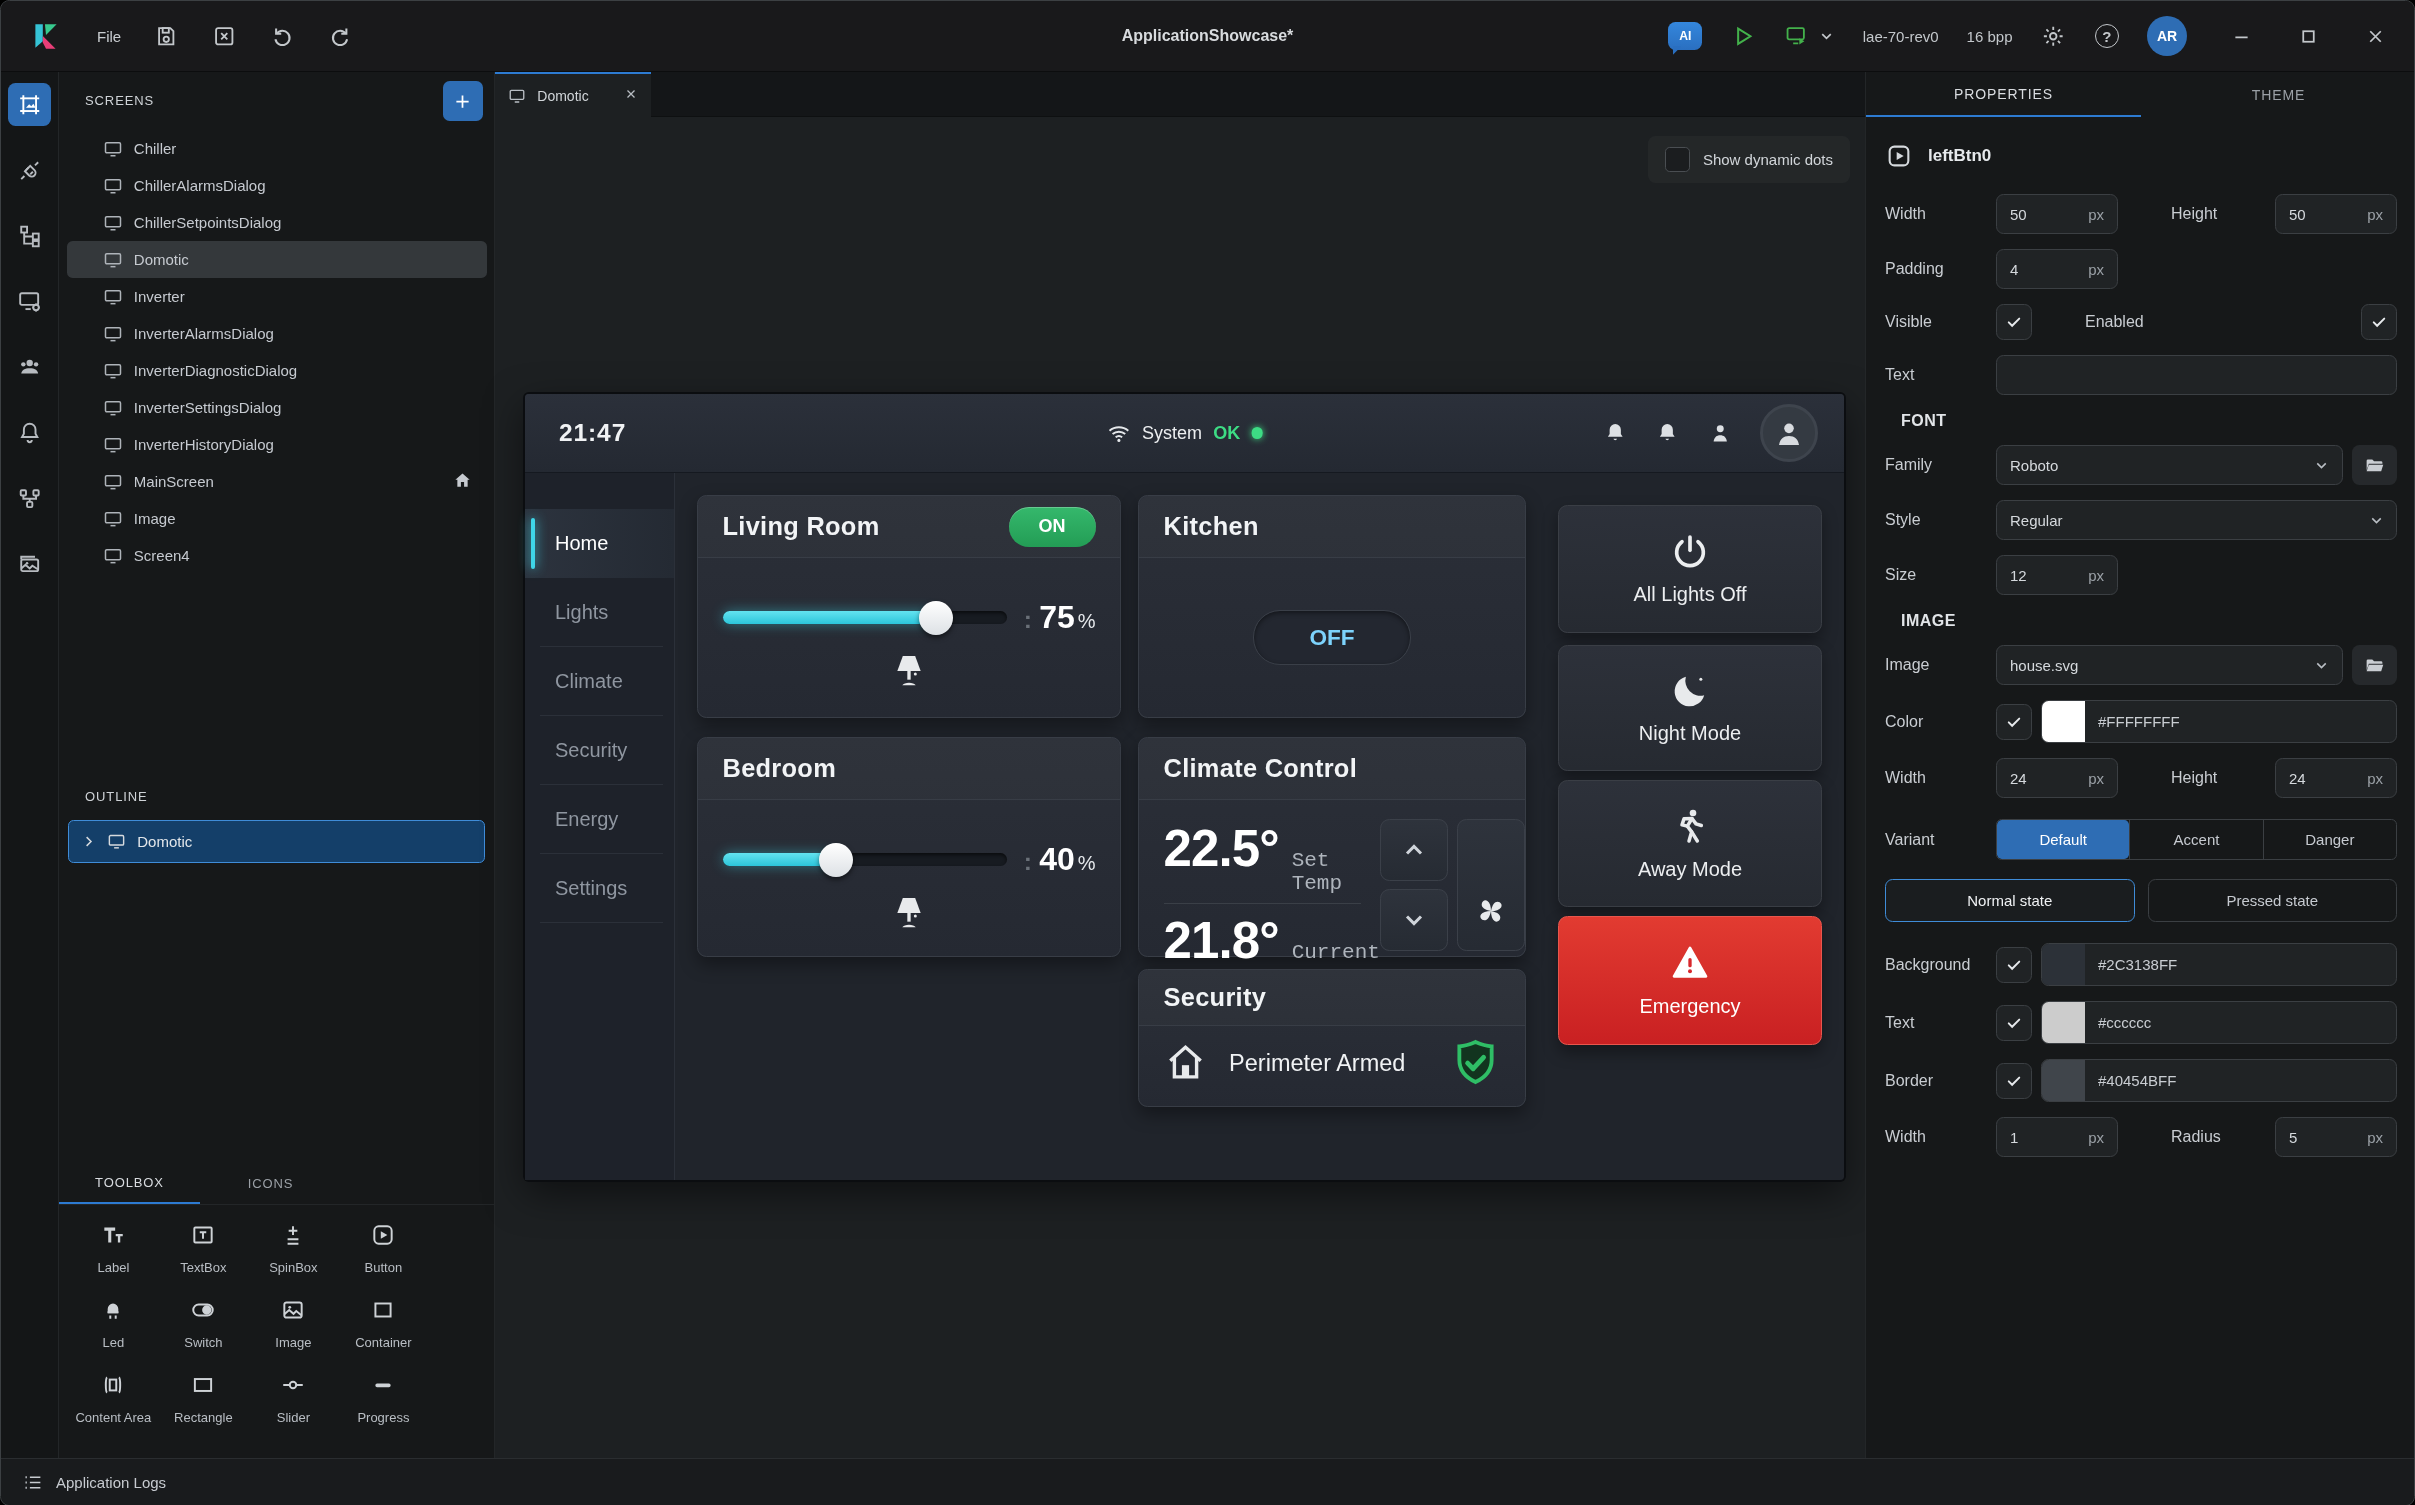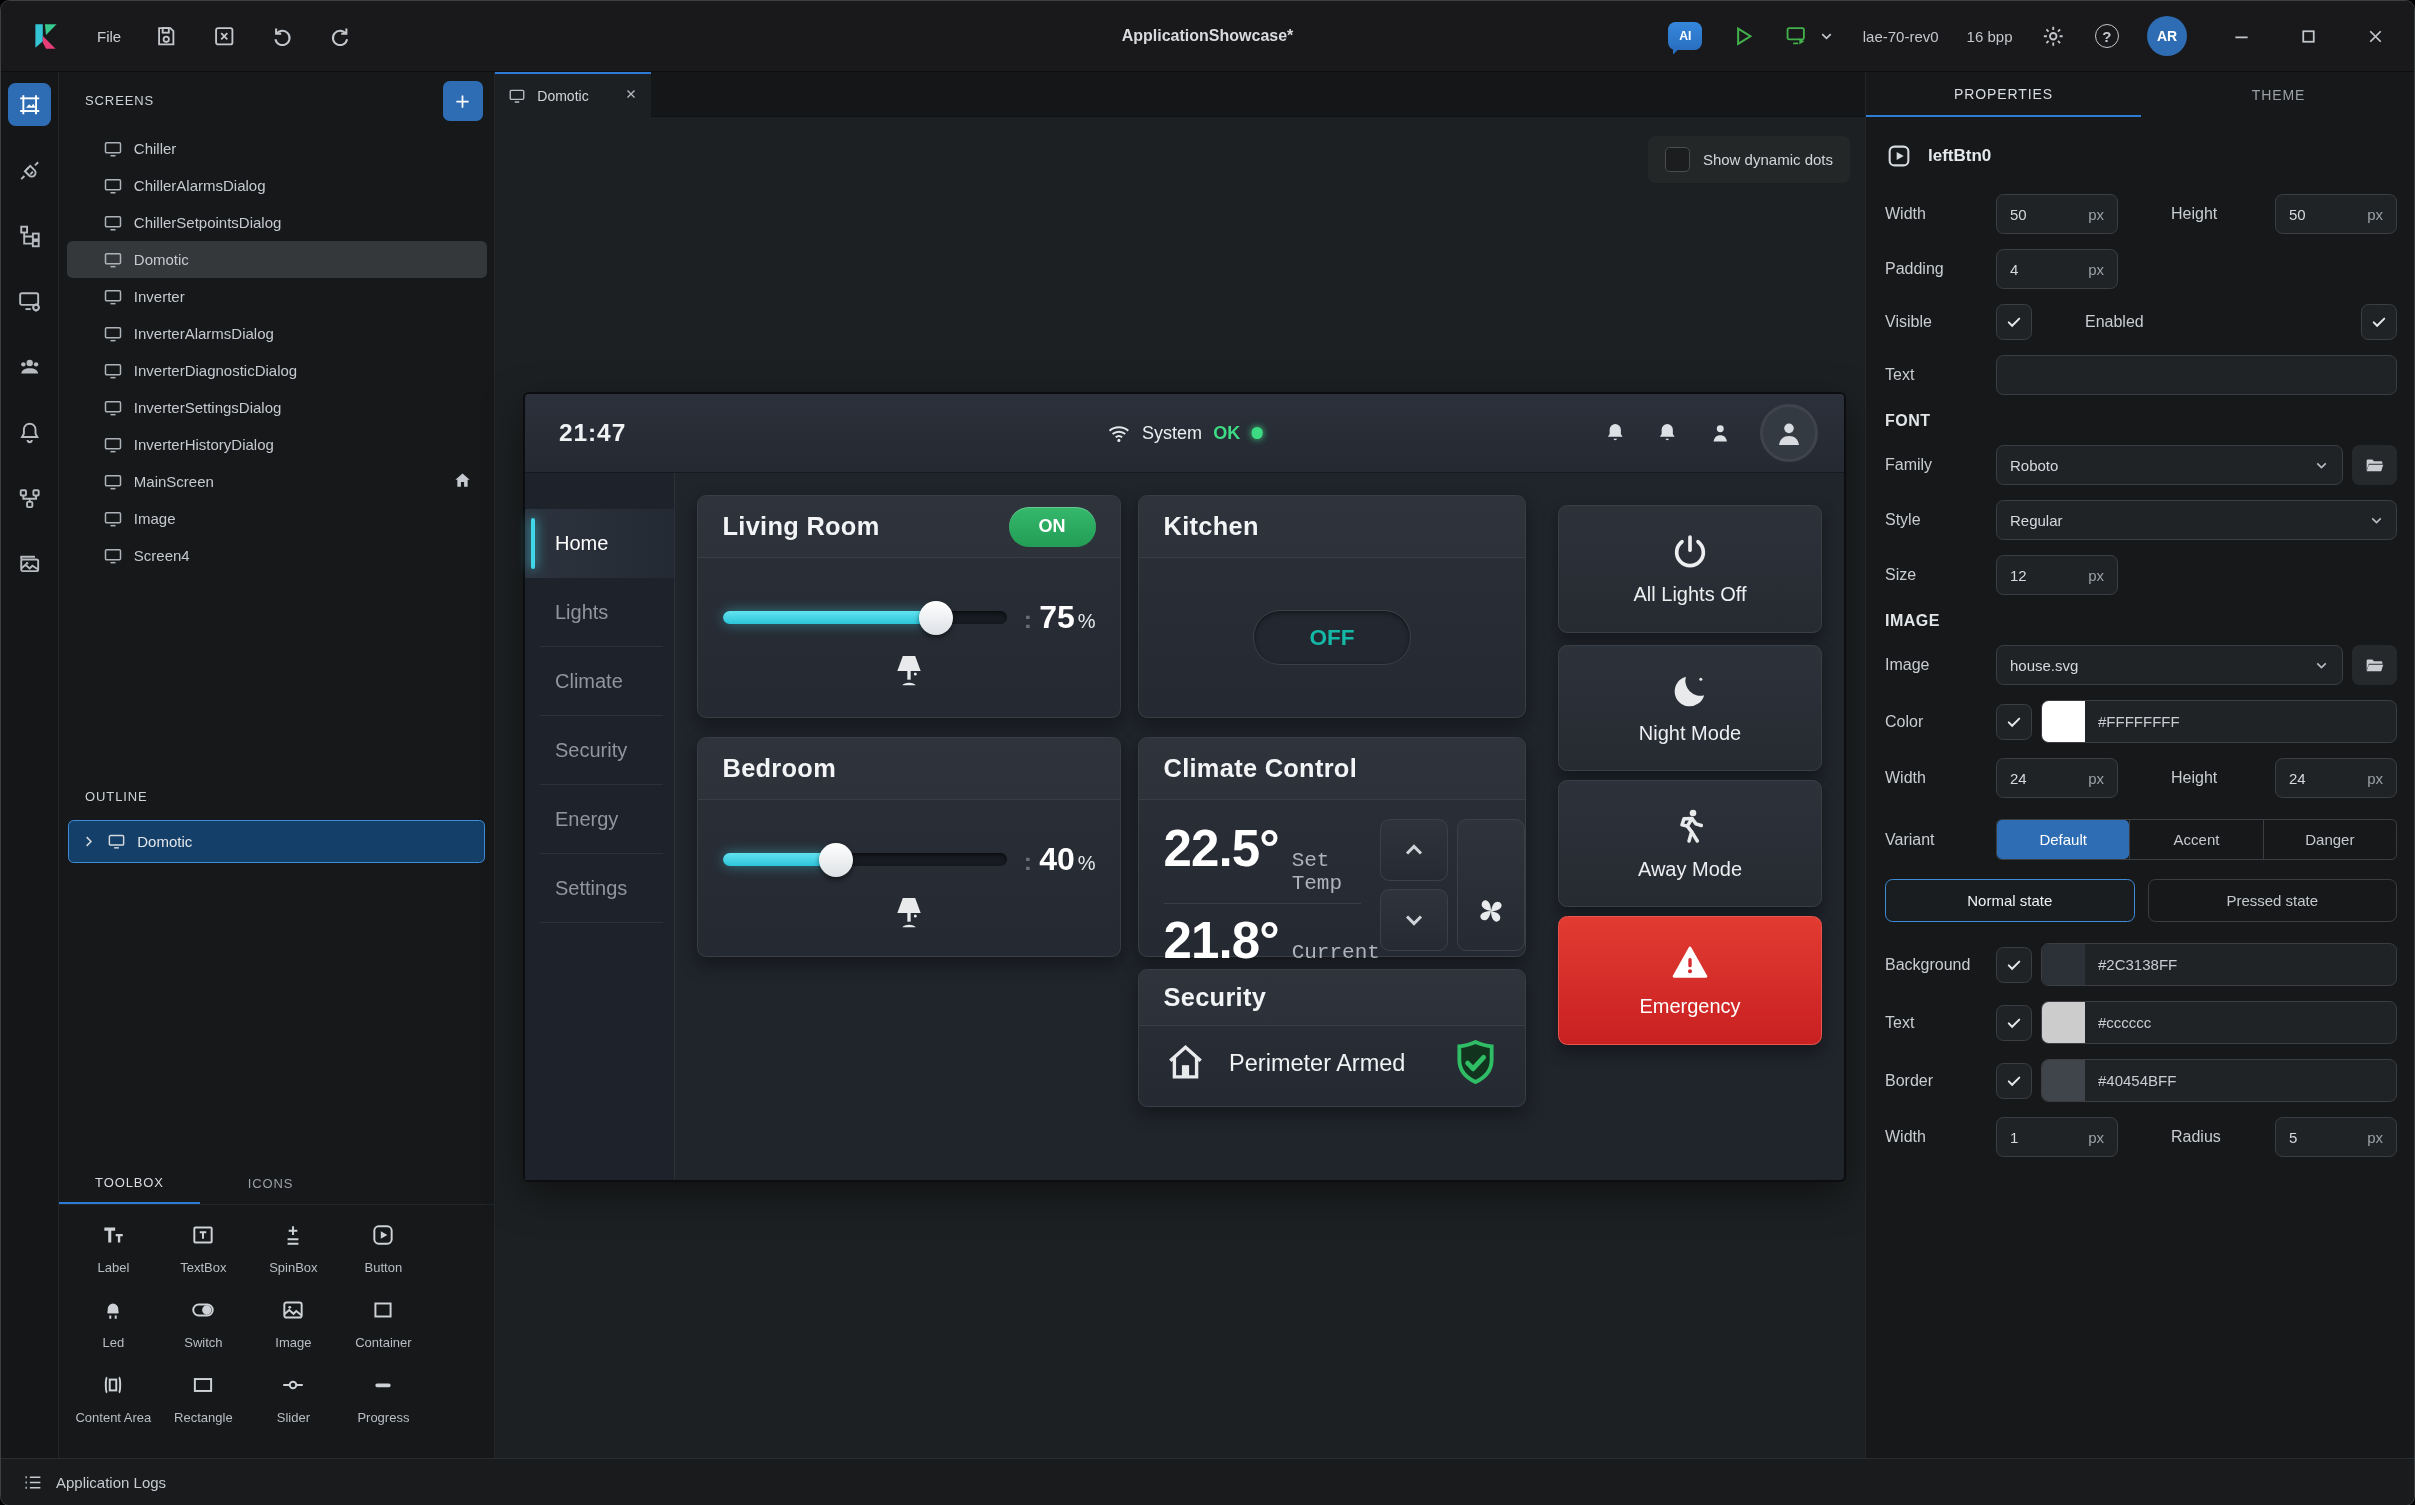--- a/index.html
+++ b/index.html
@@ -92,21 +92,21 @@
   .slider-row { display:flex; align-items:center; gap:17px; padding:0 24.5px; margin-top:41px; }
   .track { position:relative; flex:1; height:13px; border-radius:6.6px; background:#171b21; box-shadow:inset 0 1.9px 3.8px rgba(0,0,0,.6); }
   .fill { position:absolute; left:0; top:0; bottom:0; border-radius:6.6px; background:linear-gradient(180deg,#63e3f0,#2cc5da); box-shadow:0 0 13px rgba(63,214,232,.45); }
   .thumb { position:absolute; top:50%; width:34px; height:34px; border-radius:50%; background:linear-gradient(180deg,#ffffff,#dde1e5); transform:translate(-50%,-50%); box-shadow:0 2.8px 5.6px rgba(0,0,0,.5); }
   .slider-val { display:flex; align-items:baseline; color:#fff; }
   .val-sep { color:#6a7078; font-size:24.5px; margin-right:7.5px; font-weight:bold; }
   .val-num { font-size:32px; font-weight:bold; }
   .val-unit { font-size:20px; margin-left:2.8px; color:#e6e9ec; }
   .lamp-center { display:flex; justify-content:center; margin-top:15px; color:#e8eaec; }
   .lamp-center svg { width:40px; height:40px; }
-  .pill-off { margin:auto; width:158px; height:55px; border-radius:27px; background:#232730; border:0.9px solid #3a3f48; color:#14b8a6; font-size:22.6px; font-weight:bold; display:flex; align-items:center; justify-content:center; box-shadow:inset 0 1.9px 5.6px rgba(0,0,0,.45); }
+  .pill-off { margin:auto; width:158px; height:55px; border-radius:27px; background:#232730; border:0.9px solid #3a3f48; color:#7dd3fc; font-size:22.6px; font-weight:bold; display:flex; align-items:center; justify-content:center; box-shadow:inset 0 1.9px 5.6px rgba(0,0,0,.45); }
   .climate-body { display:flex; padding:19px 22.6px 0 24.5px; }
   .temp-block { flex:1; }
   .temp-row { display:flex; align-items:baseline; gap:13px; }
   .temp-big { color:#fff; font-size:51px; font-weight:bold; letter-spacing:-0.9px; }
   .temp-lbl { color:#aeb4bc; font-size:21px;font-family:Liberation Mono, monospace; }
   .temp-div { border-bottom:0.9px solid #3a3f47; margin:7.5px 19px 7.5px 0; }
   .climate-ctrls { display:flex; gap:9.4px; }
   .stack { display:flex; flex-direction:column; gap:7.5px; }
   .sq-btn { width:68px; height:62px; border-radius:9.4px; background:linear-gradient(180deg,#2e333c,#262b33); border:0.9px solid #3b4049; color:#cfd4da; display:flex; align-items:center; justify-content:center; }
   .sq-btn svg { width:28px; height:28px; }
@@ -141,21 +141,21 @@
   .ddown .chev { position:absolute; right:11.3px; color:#b9bec4; display:flex; }
   .ddown .chev svg { width:17px; height:17px; }
   .field-with-btn { display:flex; gap:9.4px; align-items:center; }
   .field-with-btn .ddown { flex:1; }
   .folder-btn { width:45px; height:40px; background:#26292c; border-radius:7.5px; color:#c9cdd2; display:flex; align-items:center; justify-content:center; flex:none; }
   .folder-btn svg { width:21px; height:21px; }
   .chk { width:36px; height:36px; background:#202325; border:0.9px solid #3b3f43; border-radius:7.5px; color:#e6e9ec; display:flex; align-items:center; justify-content:center; }
   .chk svg { width:18px; height:18px; }
   .chk-row { display:grid; grid-template-columns:111px 36px 1fr 36px; align-items:center; margin-bottom:15px; }
   .chk-row .lbl2 { padding-left:53px; }
-  .sec-hdr { color:#e2e5e8; font-size:16px; font-weight:bold; margin:17px 0 15px 0; letter-spacing:0.5px; }
+  .sec-hdr { color:#e2e5e8; font-size:16px; font-weight:bold; margin:17px 0 15px 16px; letter-spacing:0.5px; }
   .color-row { display:grid; grid-template-columns:111px 45px 1fr; align-items:center; margin-bottom:15px; }
   .swatch-field { height:43px; background:#202325; border:0.9px solid #3b3f43; border-radius:7.5px; display:flex; align-items:center; overflow:hidden; }
   .swatch { width:43px; height:100%; flex:none; }
   .hex { padding-left:13px; color:#c9cdd2; font-size:15px; }
   .segmented { display:flex; height:41px; border:0.9px solid #3b3f43; border-radius:5.6px; overflow:hidden; }
   .seg { flex:1; display:flex; align-items:center; justify-content:center; color:#c6cad0; font-size:15px; border-left:0.9px solid #3b3f43; }
   .seg:first-child { border-left:none; }
   .seg.active { background:#2e6db4; color:#fff; border-radius:4.7px; }
   .state-row { display:flex; gap:13px; margin:19px 0 21px 0; }
   .state-btn { flex:1; height:43px; border-radius:7.5px; display:flex; align-items:center; justify-content:center; font-size:15px; }

